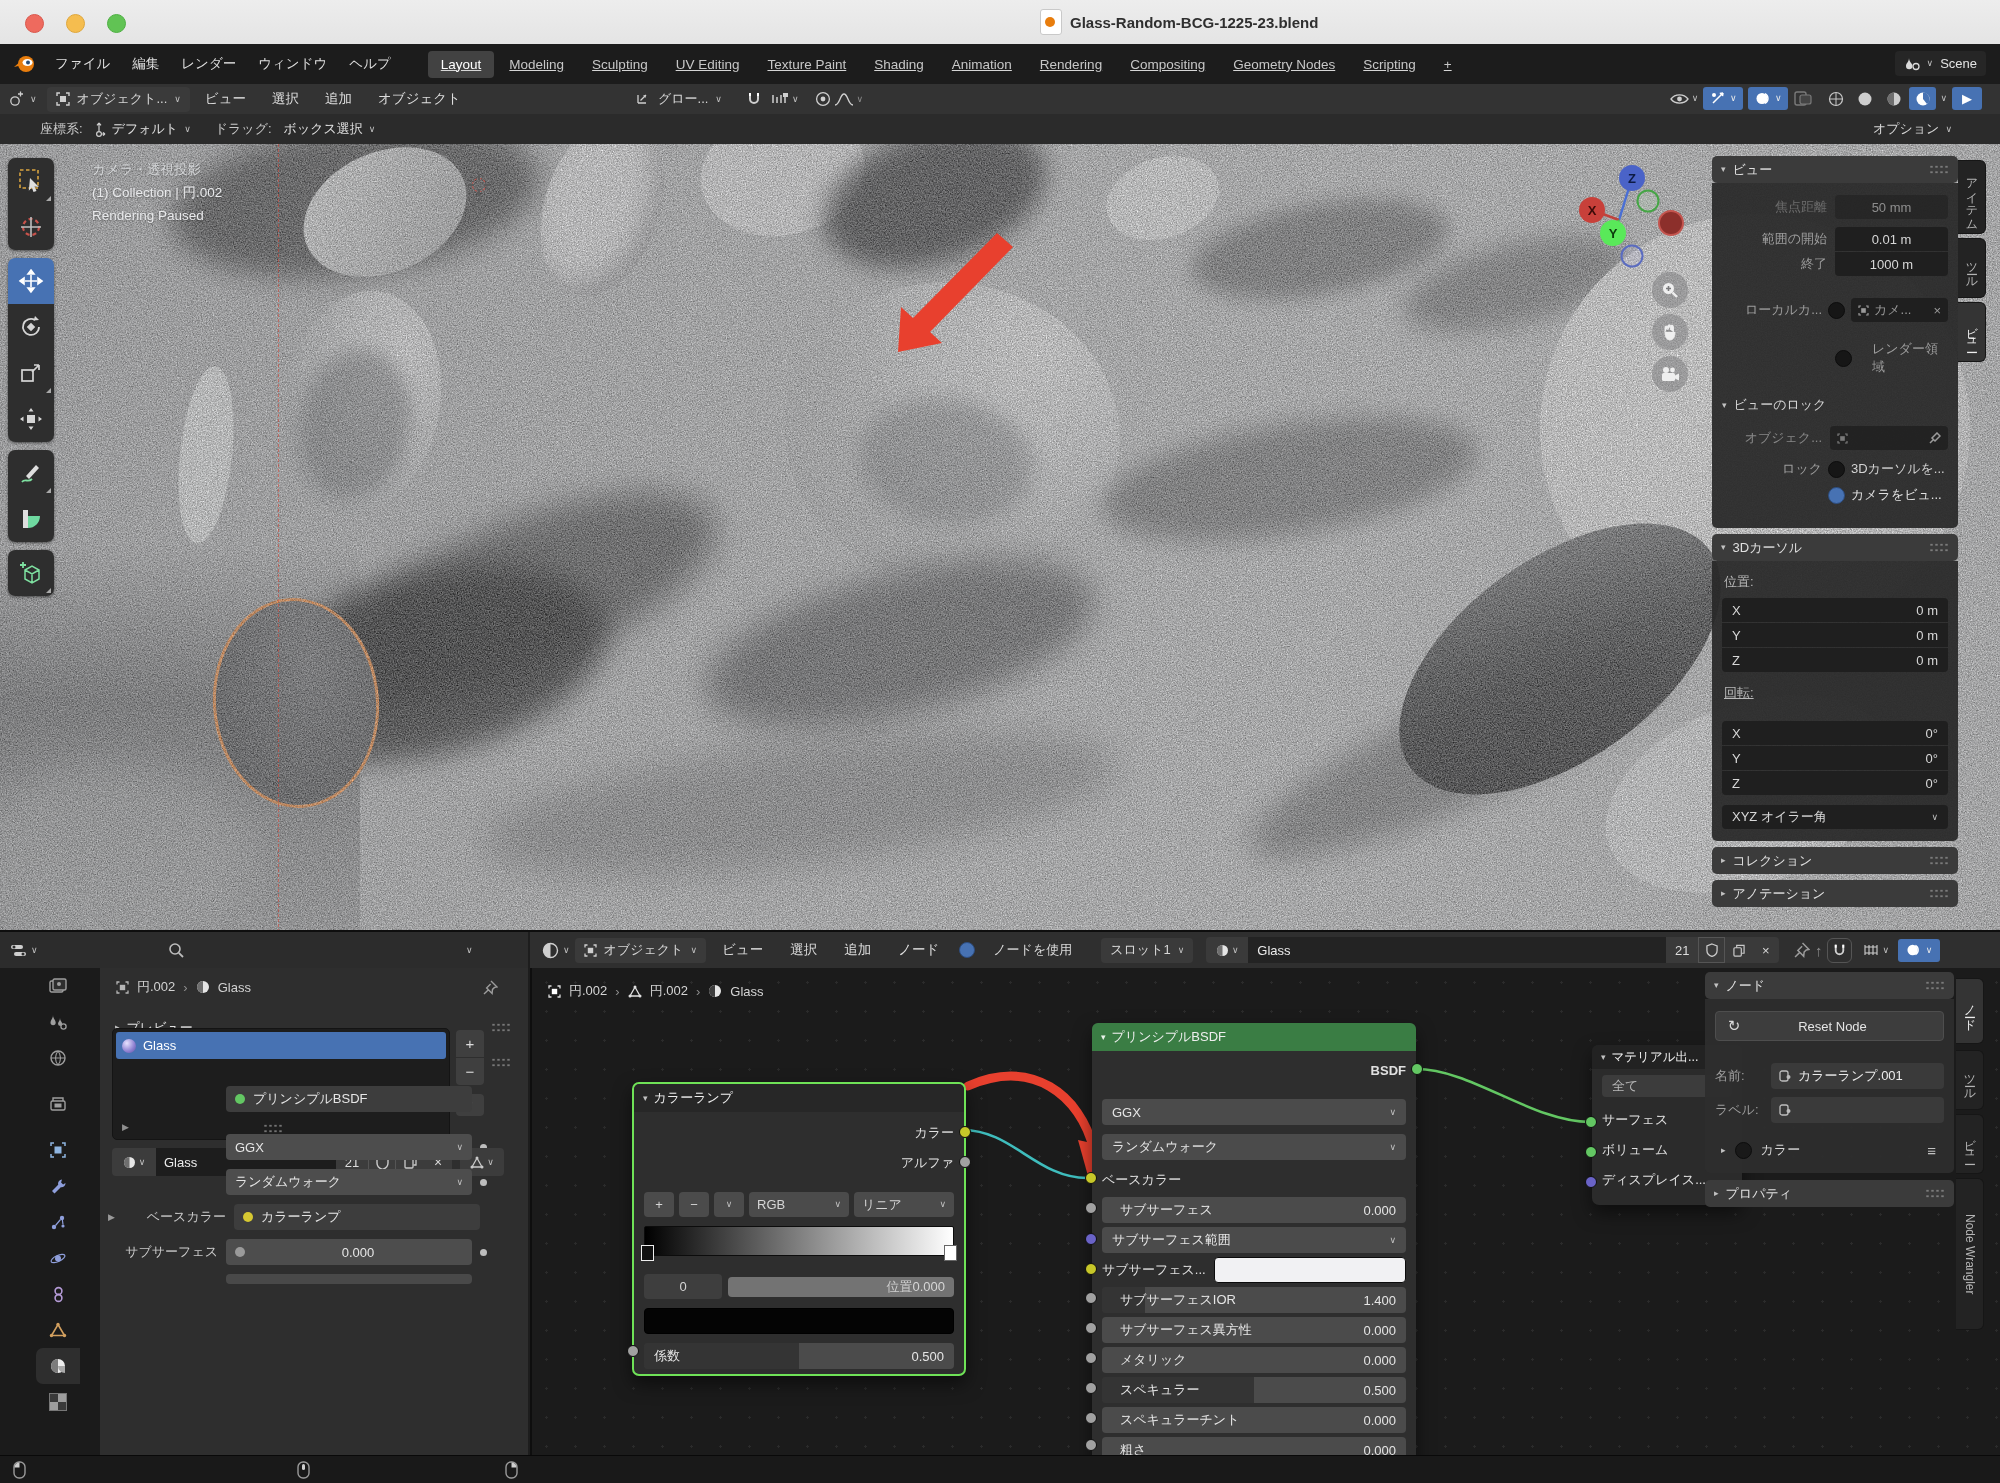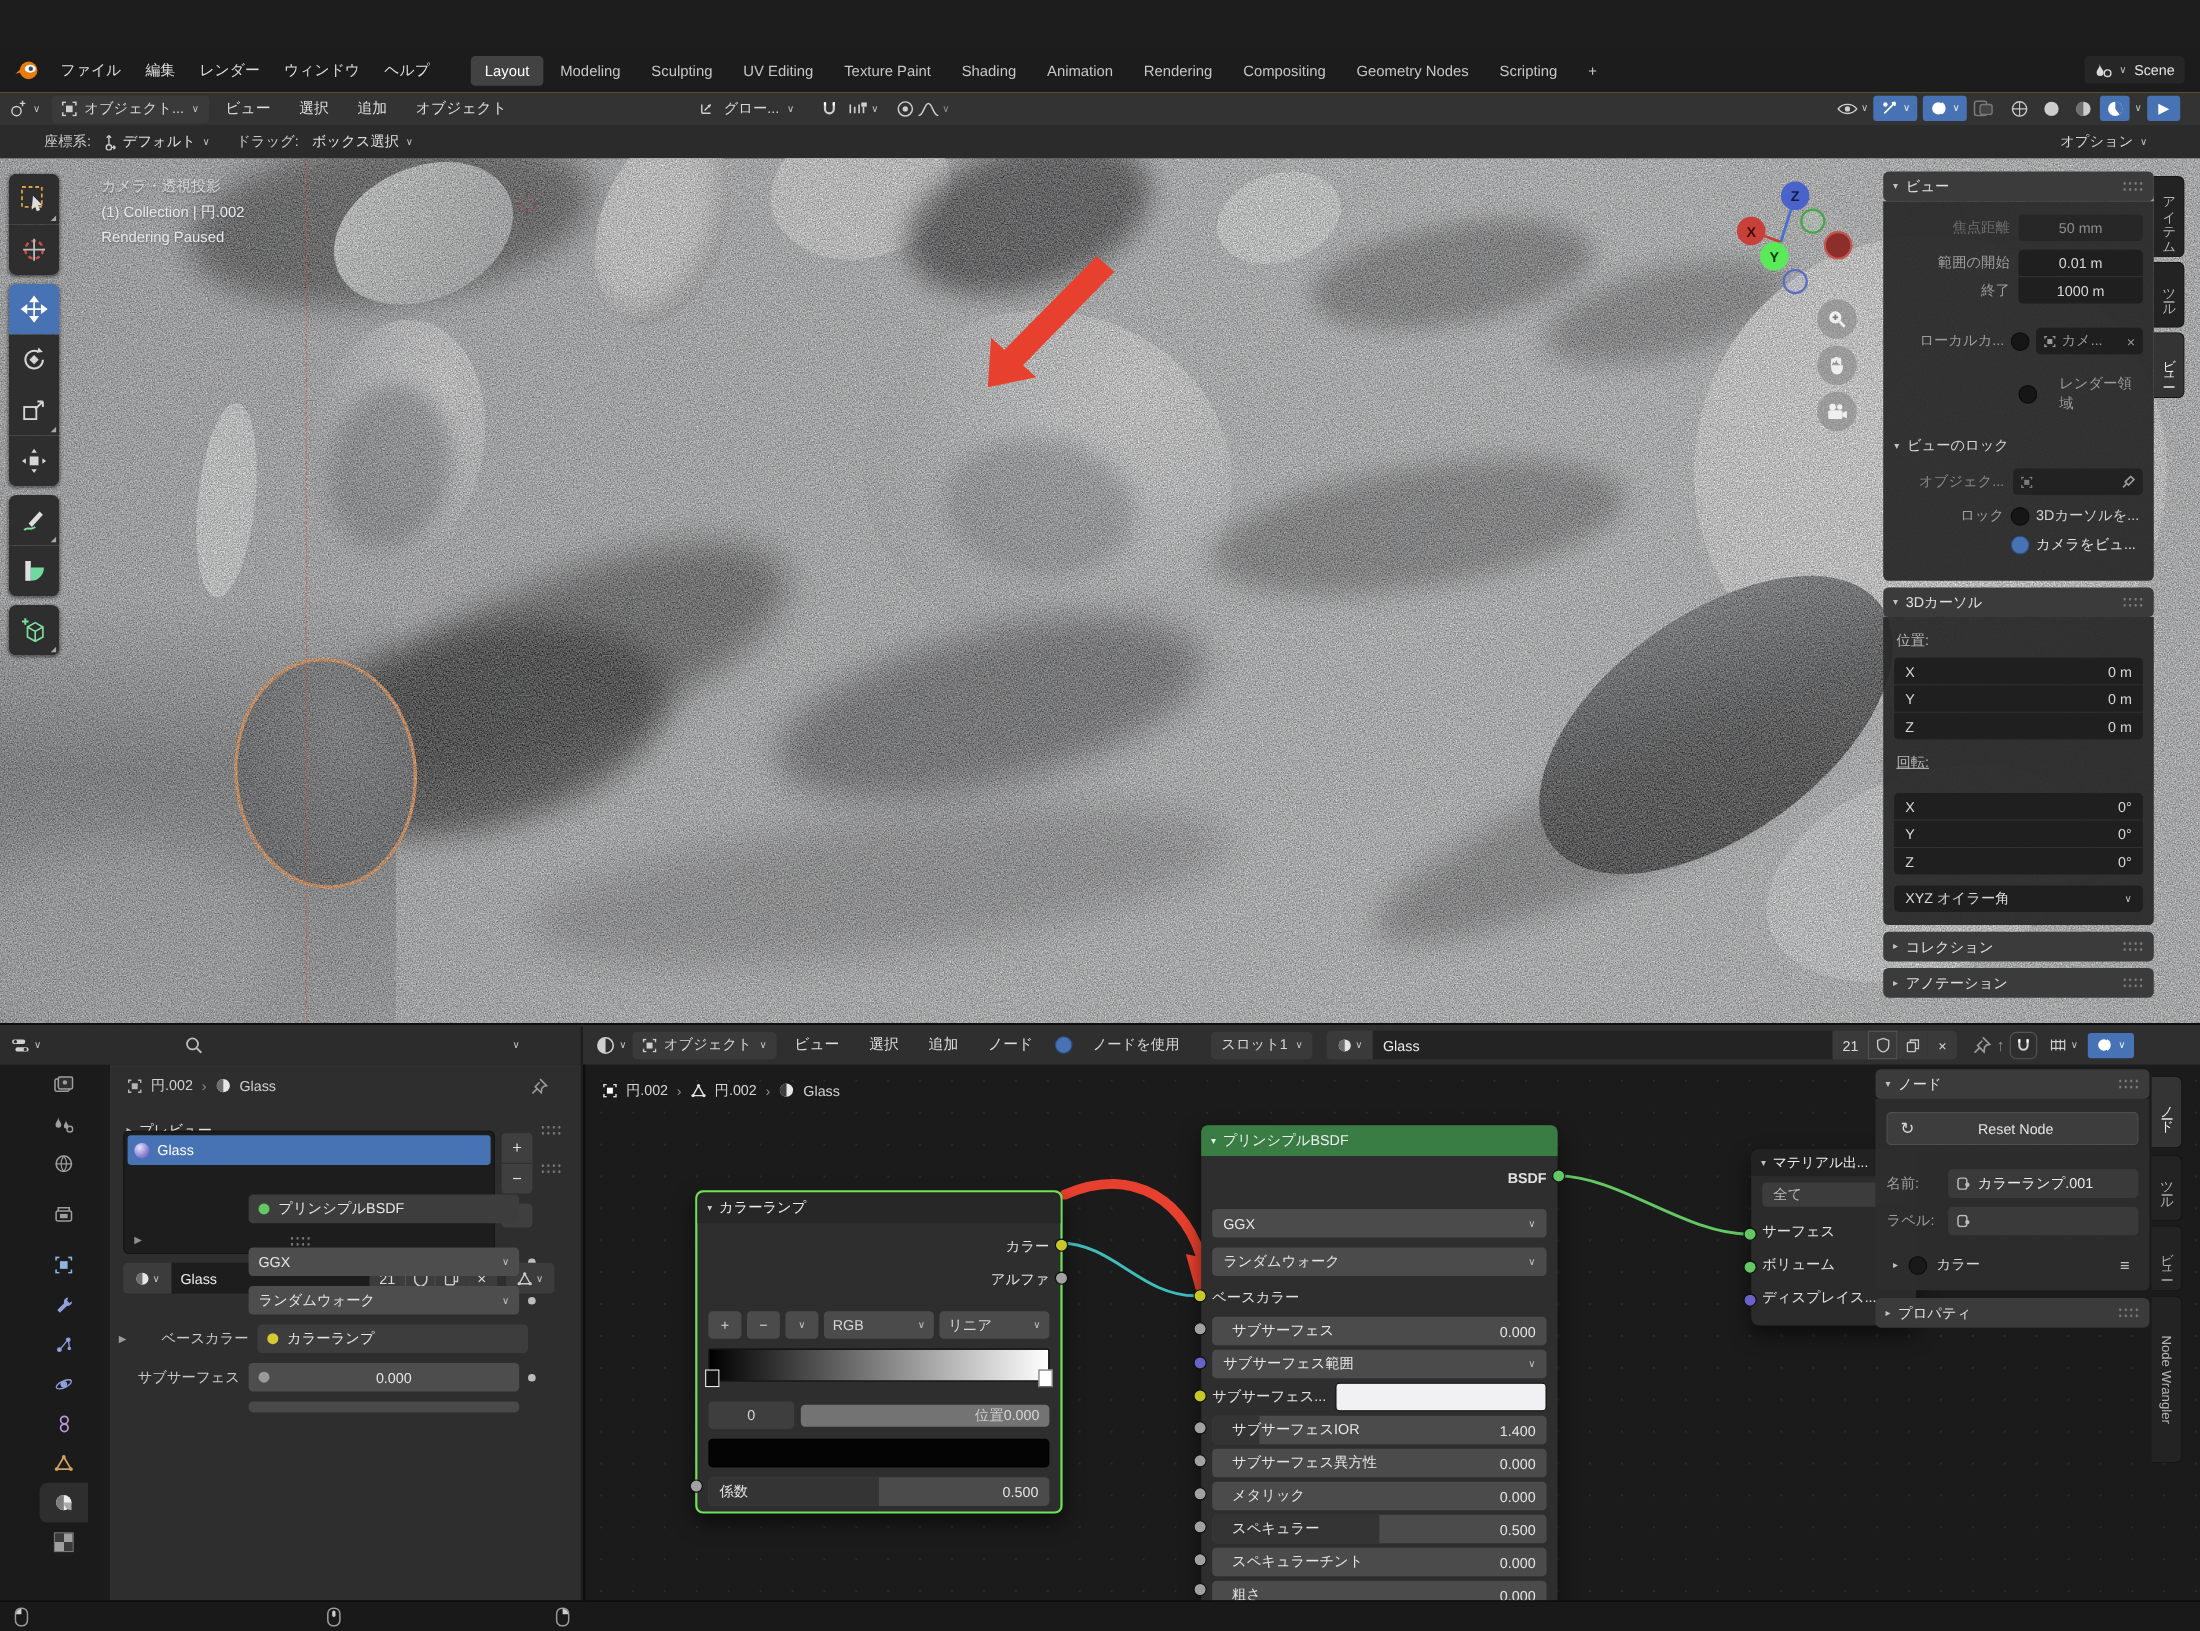--- a/index.html
+++ b/index.html
@@ -43,36 +43,47 @@
   .pfield{background:#4d4d4d;border-radius:4px;height:26px;display:flex;align-items:center;padding:0 9px;color:#e6e6e6;position:relative;overflow:hidden;}
   .dotr{width:7px;height:7px;border-radius:50%;background:#bdbdbd;}
   .lightgrad{background:linear-gradient(90deg,#000 0%,#fff 100%);}
   svg{display:block;}
 </style>
 </head>
 <body>
 
 <div id="root">
 
+  <div class="abs" style="left:0;top:0;width:2000px;height:44px;background:linear-gradient(180deg,#ededed,#e4e4e4);border-bottom:1px solid #b9b9b9;">
+    <div class="abs" style="left:25px;top:14px;width:17px;height:17px;border-radius:50%;background:#ee6a5e;border:1px solid #d9574c;"></div>
+    <div class="abs" style="left:66px;top:14px;width:17px;height:17px;border-radius:50%;background:#f5bd4f;border:1px solid #dfa73c;"></div>
+    <div class="abs" style="left:107px;top:14px;width:17px;height:17px;border-radius:50%;background:#61c354;border:1px solid #4eb043;"></div>
+    <div class="abs fx" style="left:1040px;top:8px;height:28px;gap:8px;">
+      <div style="width:20px;height:24px;background:#fff;border:1px solid #c9c9c9;border-radius:3px;position:relative;">
+        <div style="position:absolute;left:4px;top:7px;width:10px;height:10px;border-radius:50%;background:#e87d0d;"></div>
+      </div>
+      <span style="color:#2f2f2f;font-size:15px;font-weight:700;">Glass-Random-BCG-1225-23.blend</span>
+    </div>
+  </div>
 
   <div class="abs fx" style="left:0;top:44px;width:2000px;height:40px;background:#1c1c1c;border-bottom:1px solid #eab308;">
     <div style="margin:0 8px 0 12px;">
       <svg width="24" height="20" viewBox="0 0 24 20">
           <circle cx="14" cy="10" r="8" fill="#e87d0d"></circle>
           <ellipse cx="15.5" cy="8.5" rx="5" ry="3.6" fill="#fff"></ellipse>
           <circle cx="16" cy="8.5" r="2" fill="#2b4d72"></circle>
           <path d="M2 13 L9 7 L11 11 Z" fill="#e87d0d"></path>
         </svg>
     </div>
     <span class="menu">ファイル</span>
     <span class="menu">編集</span>
     <span class="menu">レンダー</span>
     <span class="menu">ウィンドウ</span>
     <span class="menu">ヘルプ</span>
-    <div class="fx" style="margin-left:26px;gap:2px;">
+    <div class="fx" style="margin-left:26px;gap:2px;text-decoration:underline;">
       <span class="wtab act">Layout</span>
       <span class="wtab">Modeling</span>
       <span class="wtab">Sculpting</span>
       <span class="wtab">UV Editing</span>
       <span class="wtab">Texture Paint</span>
       <span class="wtab">Shading</span>
       <span class="wtab">Animation</span>
       <span class="wtab">Rendering</span>
       <span class="wtab">Compositing</span>
       <span class="wtab">Geometry Nodes</span>

